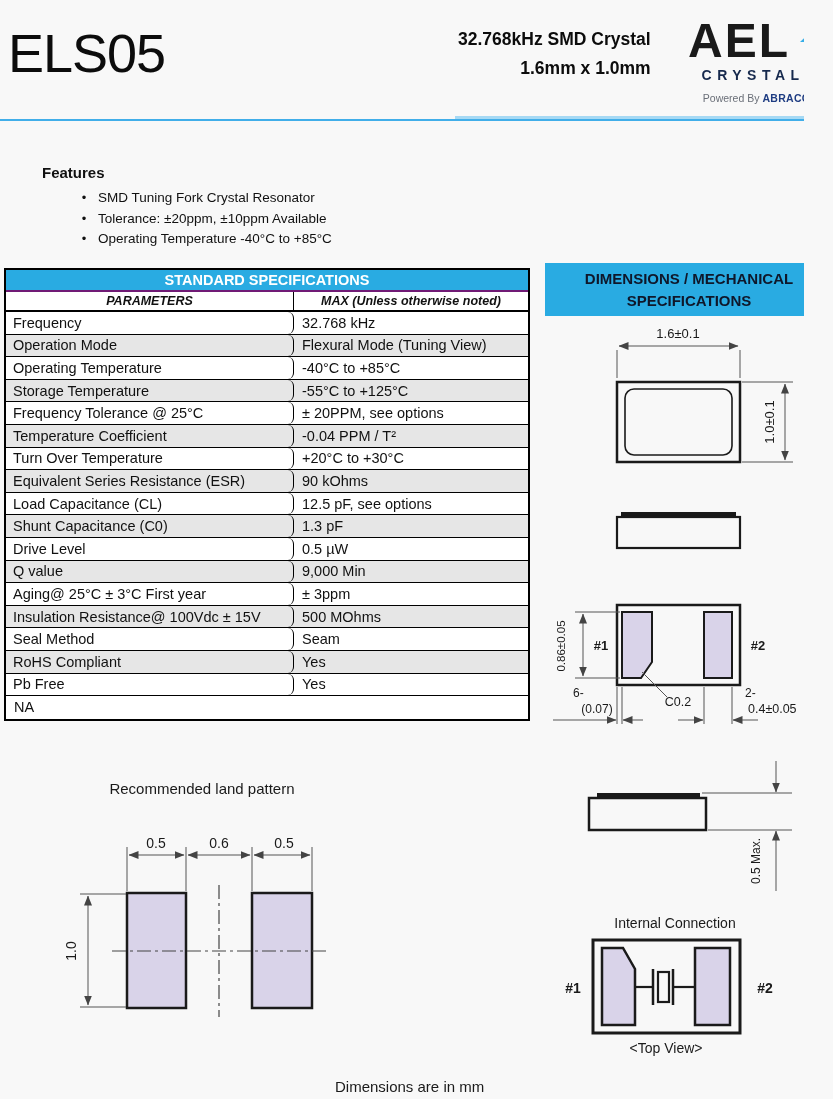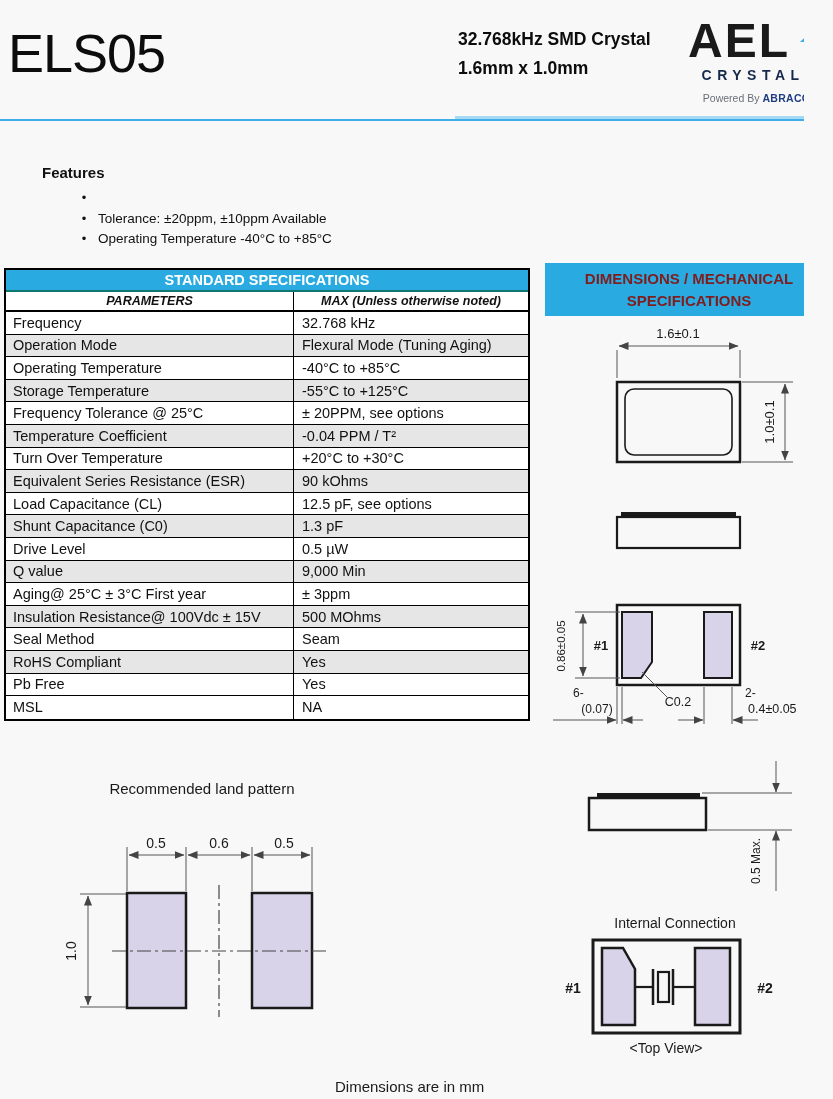--- a/index.html
+++ b/index.html
@@ -3,45 +3,45 @@
 <meta charset="utf-8">
 <style>
   * { box-sizing: border-box; }
   body { margin:0; background:#f8f8f8; }
   .page {
     position:relative; width:804px; height:1099px; background:#f8f8f8;
     font-family:"Liberation Sans", sans-serif; color:#111; overflow:hidden;
   }
   
   .part-number { position:absolute; left:8px; top:22px; font-size:54px; font-weight:400; letter-spacing:-1px; color:#0c0c0c; }
-  .subtitle { position:absolute; left:458px; top:25px; font-size:17.5px; font-weight:700; line-height:29px; color:#0c0c0c; }
+  .subtitle { position:absolute; left:458px; top:25px; font-size:17.5px; font-weight:700; line-height:29px; color:#0c0c0c;text-align:right; }
   .logo { position:absolute; left:688px; top:12px; width:145px; text-align:center; }
   .logo .crystals { font-size:14px; font-weight:600; letter-spacing:5.5px; color:#16294d; margin-top:1px; }
   .logo .powered { margin-top:9px; font-size:10.5px; color:#6a6f78; }
   .logo .powered b { color:#1e3c82; font-weight:700; letter-spacing:0.3px; }
   .divider-main { position:absolute; top:119px; left:0; width:833px; height:2px; background:#41aee9; }
   .divider-light { position:absolute; top:116px; left:455px; width:378px; height:3px; background:#a6d9f4; }
   
   .features-title { position:absolute; left:42px; top:164px; font-size:15px; font-weight:700; }
   .features-list { position:absolute; left:70px; top:188px; width:400px; }
   .feature-item { display:flex; align-items:flex-start; font-size:13.5px; line-height:20.5px; }
   .feature-item .bullet { width:28px; text-align:center; font-size:13px; }
   
   .spec-table { position:absolute; left:4px; top:268px; width:526px; border:2px solid #000; background:#fff; }
-  .spec-title { height:22px; background:#29abe2; border-bottom:2px solid #0f766e; color:#fff; font-weight:700; font-size:14.5px; display:flex; align-items:center; justify-content:center; }
+  .spec-title { height:22px; background:#29abe2; border-bottom:2px solid #701a75; color:#fff; font-weight:700; font-size:14.5px; display:flex; align-items:center; justify-content:center; }
   .spec-head { display:flex; height:20px; border-bottom:2px solid #000; font-weight:700; font-size:12.5px;font-style:italic; }
   .spec-head .c1 { width:288px; border-right:1.5px solid #000; display:flex; align-items:center; justify-content:center; }
   .spec-head .c2 { flex:1; display:flex; align-items:center; justify-content:center; }
   .trow { display:flex; height:22.6px; border-bottom:1px solid #000; font-size:14.5px; background:#fff; }
   .trow:last-child { border-bottom:none; }
   .trow.shaded { background:#e6e6e6; }
-  .trow .param { width:288px; border-right:1.5px solid #000; padding-left:7px; display:flex; align-items:center; }
+  .trow .param { width:288px; border-right:1.5px solid #000; padding-left:7px; display:flex; align-items:center;border-radius:6px; }
   .trow .value { flex:1; padding-left:8px; font-weight:400; display:flex; align-items:center; }
   
-  .dim-header { position:absolute; left:545px; top:263px; width:288px; height:53px; background:#29abe2; color:#7f1d1d; font-weight:700; font-size:15px; line-height:22px; text-align:center; padding-top:5px; }
+  .dim-header { position:absolute; left:545px; top:263px; width:288px; height:53px; background:#29abe2; color:#0f172a; font-weight:700; font-size:15px; line-height:22px; text-align:center; padding-top:5px; }
   .dim-svg { position:absolute; left:545px; top:316px; }
   .land-svg { position:absolute; left:40px; top:775px; }
   .footer-note { position:absolute; left:335px; top:1078px; font-size:15px; color:#1a1a1a; }
   
   svg text { font-family:"Liberation Sans", sans-serif; fill:#1a1a1a; }
   .dline { stroke:#555; stroke-width:1; fill:none; }
   .outline { stroke:#1a1a1a; fill:none; }
   .pad { fill:#d9d3e9; stroke:#1a1a1a; }
 </style>
 </head>
@@ -68,20 +68,21 @@
     <div class="crystals">CRYSTALS</div>
     <div class="powered"><span>Powered By </span><b>ABRACON</b></div>
   </div>
   <div class="divider-light"></div>
   <div class="divider-main"></div>
 
   <div class="features-title">Features</div>
   <div class="features-list">
       <div class="feature-item">
         <span class="bullet">•</span>
+        <span>SMD Tuning Fork Crystal Resonator</span>
       </div>
       <div class="feature-item">
         <span class="bullet">•</span>
         <span>Tolerance: ±20ppm, ±10ppm Available</span>
       </div>
       <div class="feature-item">
         <span class="bullet">•</span>
         <span>Operating Temperature -40°C to +85°C</span>
       </div>
     </div>
@@ -92,21 +93,21 @@
       <div class="c1">PARAMETERS</div>
       <div class="c2">MAX (Unless otherwise noted)</div>
     </div>
     <div>
         <div class="trow">
           <div class="param">Frequency</div>
           <div class="value">32.768 kHz</div>
         </div>
         <div class="trow shaded">
           <div class="param">Operation Mode</div>
-          <div class="value">Flexural Mode (Tuning Aging)</div>
+          <div class="value">Flexural Mode (Tuning View)</div>
         </div>
         <div class="trow">
           <div class="param">Operating Temperature</div>
           <div class="value">-40°C to +85°C</div>
         </div>
         <div class="trow shaded">
           <div class="param">Storage Temperature</div>
           <div class="value">-55°C to +125°C</div>
         </div>
         <div class="trow">
@@ -155,21 +156,20 @@
         </div>
         <div class="trow shaded">
           <div class="param">RoHS Compliant</div>
           <div class="value">Yes</div>
         </div>
         <div class="trow">
           <div class="param">Pb Free</div>
           <div class="value">Yes</div>
         </div>
         <div class="trow">
-          <div class="param">MSL</div>
           <div class="value">NA</div>
         </div>
       </div>
   </div>
 
   <div class="dim-header">
     <div>DIMENSIONS / MECHANICAL</div>
     <div>SPECIFICATIONS</div>
   </div>
 

